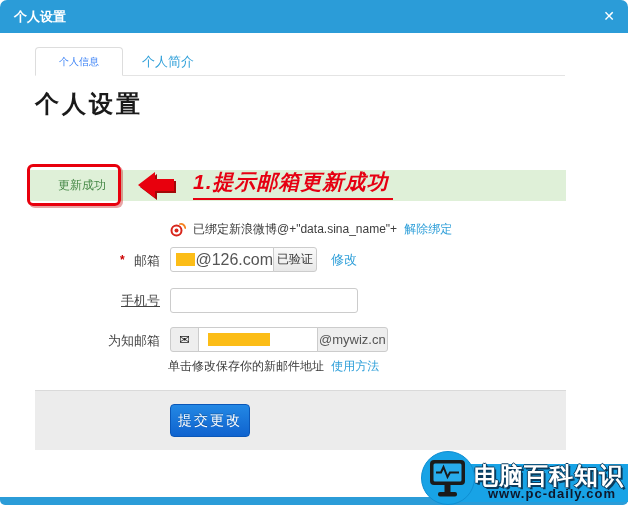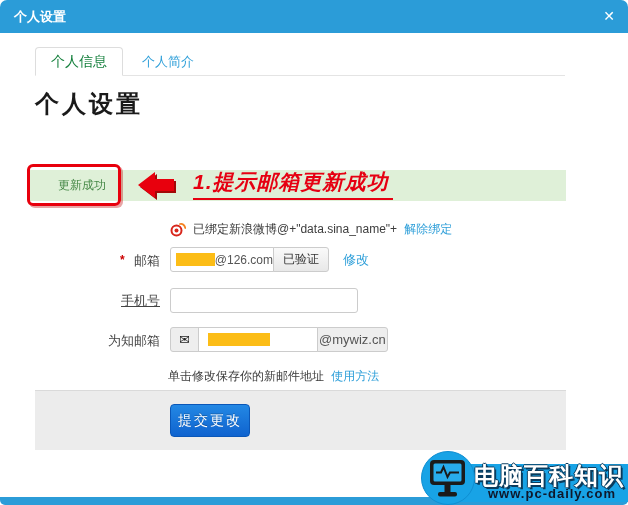--- a/index.html
+++ b/index.html
@@ -13,23 +13,23 @@
   .edge-bottom{ left:0; right:0; bottom:0; height:8px; border-radius:0 0 5px 5px; }
   .dlg-header { position:absolute; left:0; right:0; top:0; height:33px; background:#2b9cd8;
                 border-radius:7px 7px 0 0; z-index:2; }
   .dlg-title  { position:absolute; left:14px; top:0; line-height:33px; color:#fff;
                 font-size:13px; font-weight:bold; }
   .dlg-close  { position:absolute; right:13px; top:0; line-height:33px; color:#fff;
                 font-size:14px; font-weight:bold; cursor:pointer; }
 
   
   .tab-line   { position:absolute; left:35px; top:75px; width:530px; height:1px; background:#e4e4e4; }
-  .tab-active { position:absolute; left:35px; top:47px; height:29px; line-height:27px; padding:0 15px;
+  .tab-active { position:absolute; left:35px; top:47px; height:29px; line-height:27px; padding:0 23px;
                 background:#fff; border:1px solid #ddd; border-bottom:1px solid #fff;
-                border-radius:4px 4px 0 0; font-size:14px; color:#15803d; z-index:3; }
+                border-radius:4px 4px 0 0; font-size:10px; color:#3b82f6; z-index:3; }
   .tab-plain  { position:absolute; left:130px; top:47px; height:29px; line-height:29px; padding:0 12px;
                 font-size:13px; color:#2e9fd9; cursor:pointer;text-align:center; }
 
   .page-heading { position:absolute; left:35px; top:88px; font-size:24px; font-weight:bold;
                   color:#1a1a1a; letter-spacing:3px; }
   .page-sub     { position:absolute; left:35px; top:122px; font-size:12px; color:#b0b0b0; }
 
   
   .alert      { position:absolute; left:30px; top:170px; width:536px; height:31px; background:#dff0d8; }
   .alert-msg  { position:absolute; left:28px; top:0; line-height:31px; font-size:12px; color:#468847; }
@@ -49,29 +49,29 @@
   .link-md    { color:#2e9fd9; font-size:13px; text-decoration:none; cursor:pointer; }
 
   
   .f-label    { position:absolute; left:80px; width:80px; text-align:right; font-size:13px; color:#444; }
   .req-star   { position:absolute; left:120px; top:253px; color:#cc0000; font-size:12px; font-weight:bold; }
   .grp        { position:absolute; display:flex; height:25px; }
   .inp        { border:1px solid #ccc; background:#fff; display:flex; align-items:center; }
   .inp-left   { border-radius:3px 0 0 3px; }
   .inp-alone  { border-radius:3px; }
   .mask       { display:inline-block; height:13px; background:#fcbd17; }
-  .inp-text   { font-size:12px; color:#555; }
-  .btn-append { margin-left:-1px; border:1px solid #ccc; border-radius:0 3px 3px 0; padding:0 9px;
+  .inp-text   { font-size:16px; color:#555; }
+  .btn-append { margin-left:-1px; border:1px solid #ccc; border-radius:0 3px 3px 0; padding:0 3px;
                 font-size:12px; color:#333; background:linear-gradient(#fafafa,#e8e8e8);
                 display:flex; align-items:center; cursor:pointer; }
   .addon      { border:1px solid #ccc; background:#eee; display:flex; align-items:center;
                 justify-content:center; font-size:13px; color:#555; }
   .addon-pre  { width:29px; border-radius:3px 0 0 3px; color:#222; }
   .addon-post { margin-left:-1px; padding:0 1px; border-radius:0 3px 3px 0; }
-  .hint-row   { position:absolute; left:168px; top:368px; font-size:12px; color:#3c3c3c; }
+  .hint-row   { position:absolute; left:168px; top:358px; font-size:12px; color:#3c3c3c; }
 
   
   .footer     { position:absolute; left:35px; top:390px; width:531px; height:60px; background:#ececec;
                 border-top:1px solid #dadada; }
   .submit-btn { position:absolute; left:170px; top:404px; width:80px; height:33px;
                 background:linear-gradient(180deg,#2388e4,#0f63cf); border:1px solid #0a57b8;
                 border-radius:4px; color:#fff; font-size:14px; letter-spacing:2px;
                 display:flex; align-items:center; justify-content:center;
                 text-shadow:0 -1px 0 rgba(0,0,0,.25); cursor:pointer; }
 

